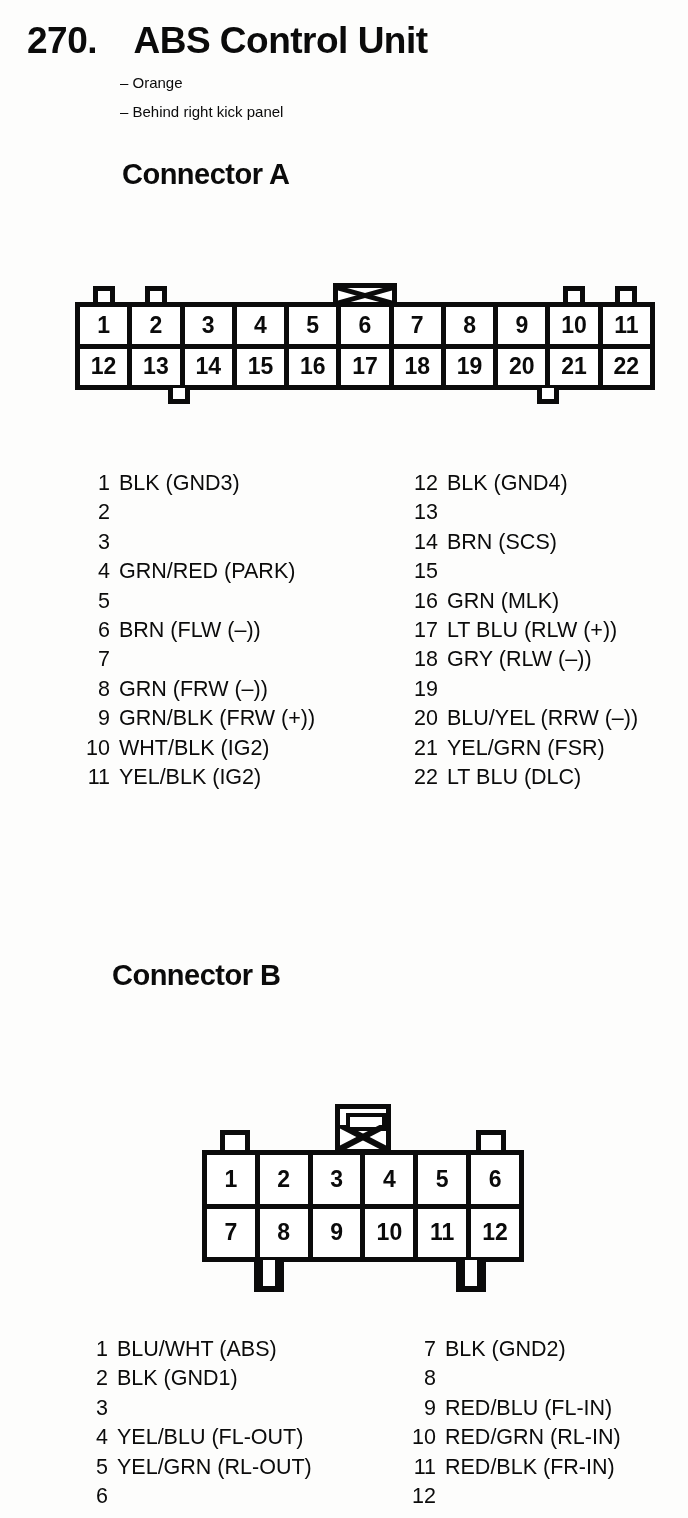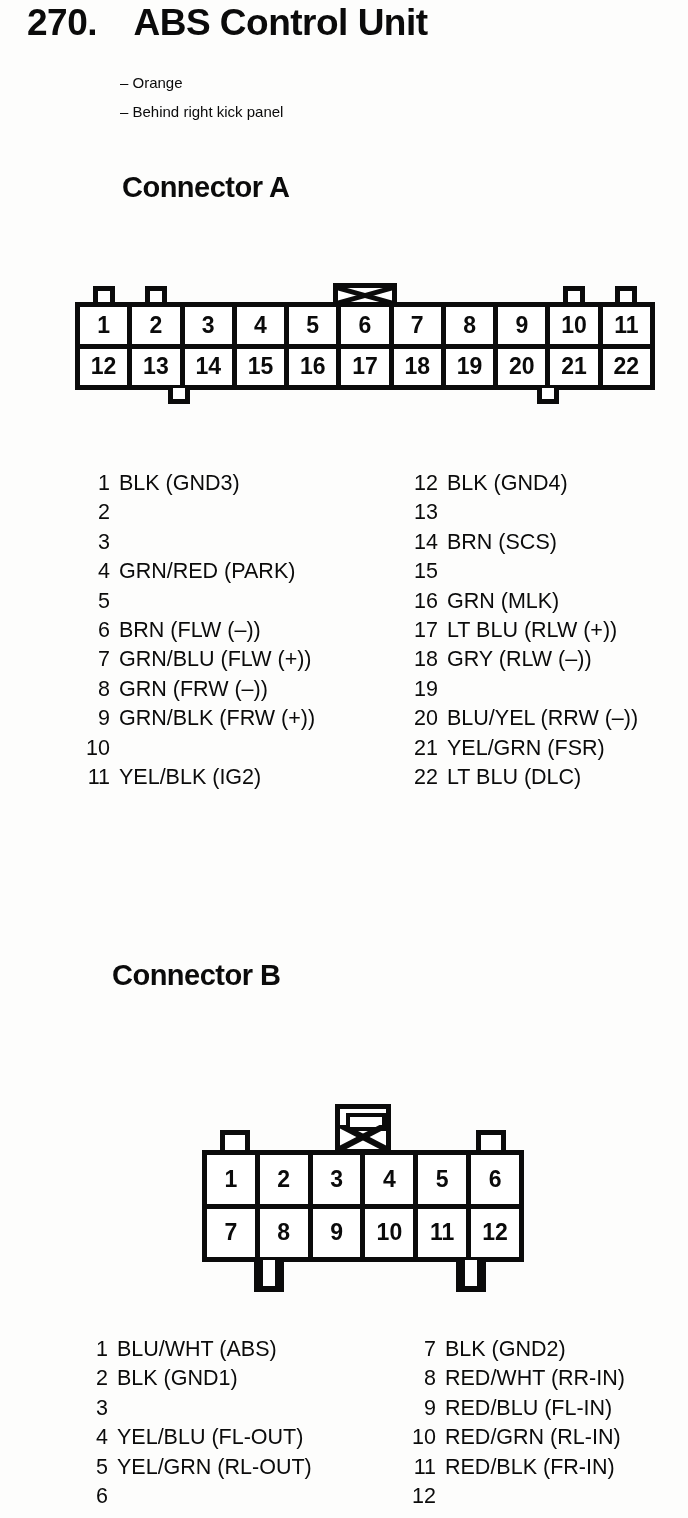--- a/index.html
+++ b/index.html
@@ -2,26 +2,26 @@
 <html><head>
 <meta charset="utf-8">
 <style>
   html,body{margin:0;padding:0;background:#e8e8e8;}
   .page{
     position:relative;width:688px;height:1518px;margin:0 auto;
     background:#fdfdfc;color:#0b0b0b;overflow:hidden;
     font-family:"Liberation Sans",sans-serif;
   }
   
-  .title{position:absolute;left:27px;top:2px;font-size:37px;font-weight:bold;white-space:nowrap;letter-spacing:-0.5px;}
+  .title{position:absolute;left:27px;top:20px;font-size:37px;font-weight:bold;white-space:nowrap;letter-spacing:-0.5px;}
   .title .num{margin-right:28px;}
   .notes{position:absolute;left:120px;top:68px;font-size:15px;line-height:29px;}
   .note{white-space:nowrap;}
   .conn-heading{position:absolute;font-size:29px;font-weight:bold;white-space:nowrap;letter-spacing:-0.5px;}
-  #headingA{left:122px;top:171px;}
+  #headingA{left:122px;top:158px;}
   #headingB{left:112px;top:959px;}
 
   
   .diagram{position:absolute;}
   .conn-body{
     position:absolute;background:#0b0b0b;box-sizing:border-box;
     display:grid;gap:5px;padding:5px;
   }
   .cell{background:#fff;display:flex;align-items:center;justify-content:center;
         font-weight:bold;font-size:23px;}
@@ -142,32 +142,32 @@
       <div class="pin-row">
         <span class="pin-num">5</span>
         <span class="pin-desc"></span>
       </div>
       <div class="pin-row">
         <span class="pin-num">6</span>
         <span class="pin-desc">BRN (FLW (–))</span>
       </div>
       <div class="pin-row">
         <span class="pin-num">7</span>
-        <span class="pin-desc">GRN/BLU (FLW (+))</span>
       </div>
       <div class="pin-row">
         <span class="pin-num">8</span>
         <span class="pin-desc">GRN (FRW (–))</span>
       </div>
       <div class="pin-row">
         <span class="pin-num">9</span>
         <span class="pin-desc">GRN/BLK (FRW (+))</span>
       </div>
       <div class="pin-row">
         <span class="pin-num">10</span>
+        <span class="pin-desc">WHT/BLK (IG2)</span>
       </div>
       <div class="pin-row">
         <span class="pin-num">11</span>
         <span class="pin-desc">YEL/BLK (IG2)</span>
       </div>
     </div>
   <div id="listA-right" class="pinlist">
       <div class="pin-row">
         <span class="pin-num">12</span>
         <span class="pin-desc">BLK (GND4)</span>
@@ -268,21 +268,20 @@
         <span class="pin-num">6</span>
       </div>
     </div>
   <div id="listB-right" class="pinlist">
       <div class="pin-row">
         <span class="pin-num">7</span>
         <span class="pin-desc">BLK (GND2)</span>
       </div>
       <div class="pin-row">
         <span class="pin-num">8</span>
-        <span class="pin-desc">RED/WHT (RR-IN)</span>
       </div>
       <div class="pin-row">
         <span class="pin-num">9</span>
         <span class="pin-desc">RED/BLU (FL-IN)</span>
       </div>
       <div class="pin-row">
         <span class="pin-num">10</span>
         <span class="pin-desc">RED/GRN (RL-IN)</span>
       </div>
       <div class="pin-row">

